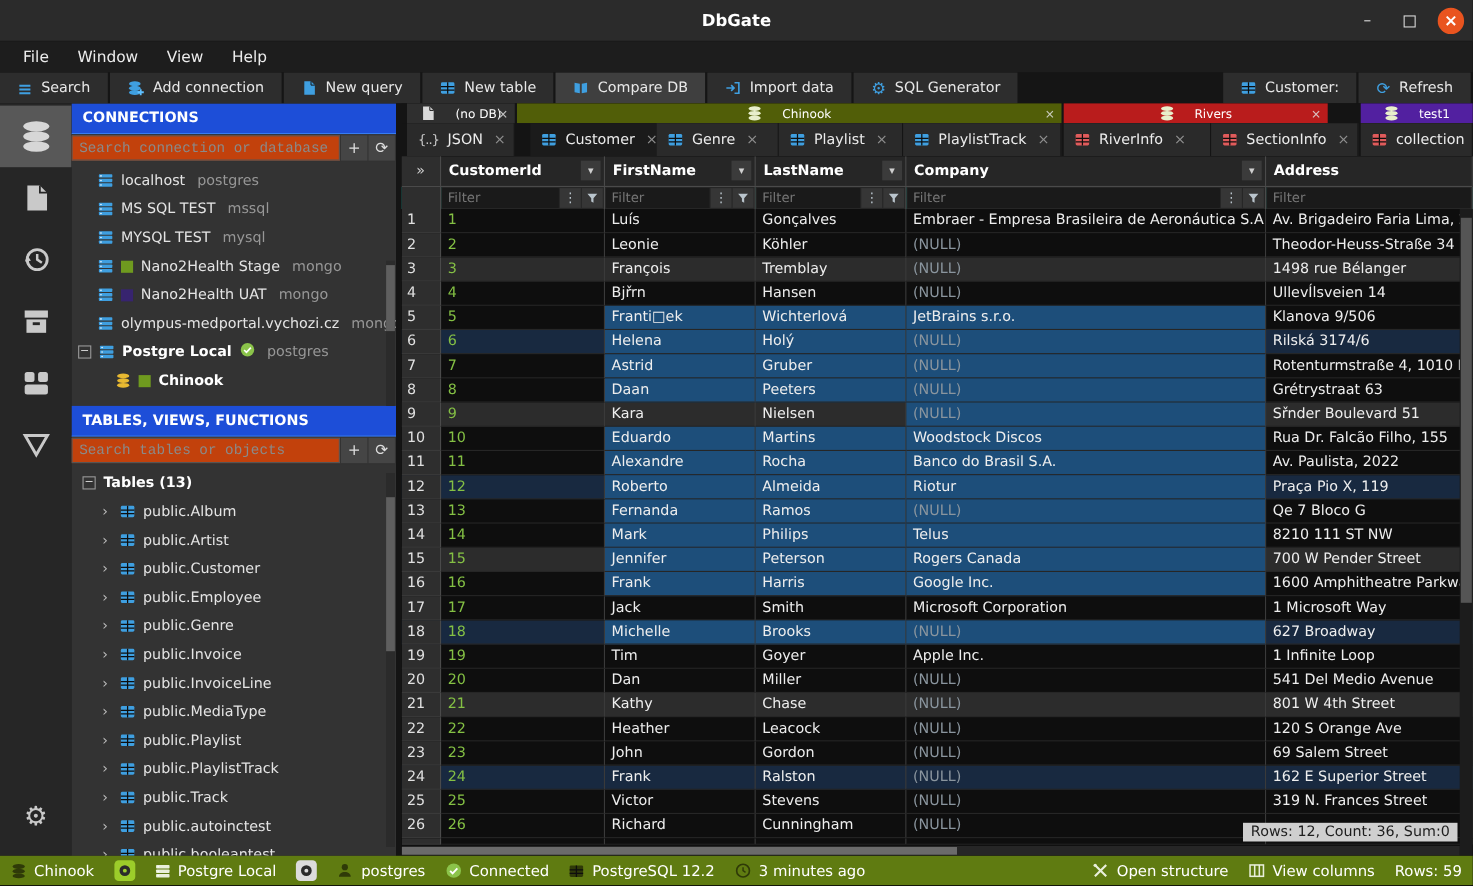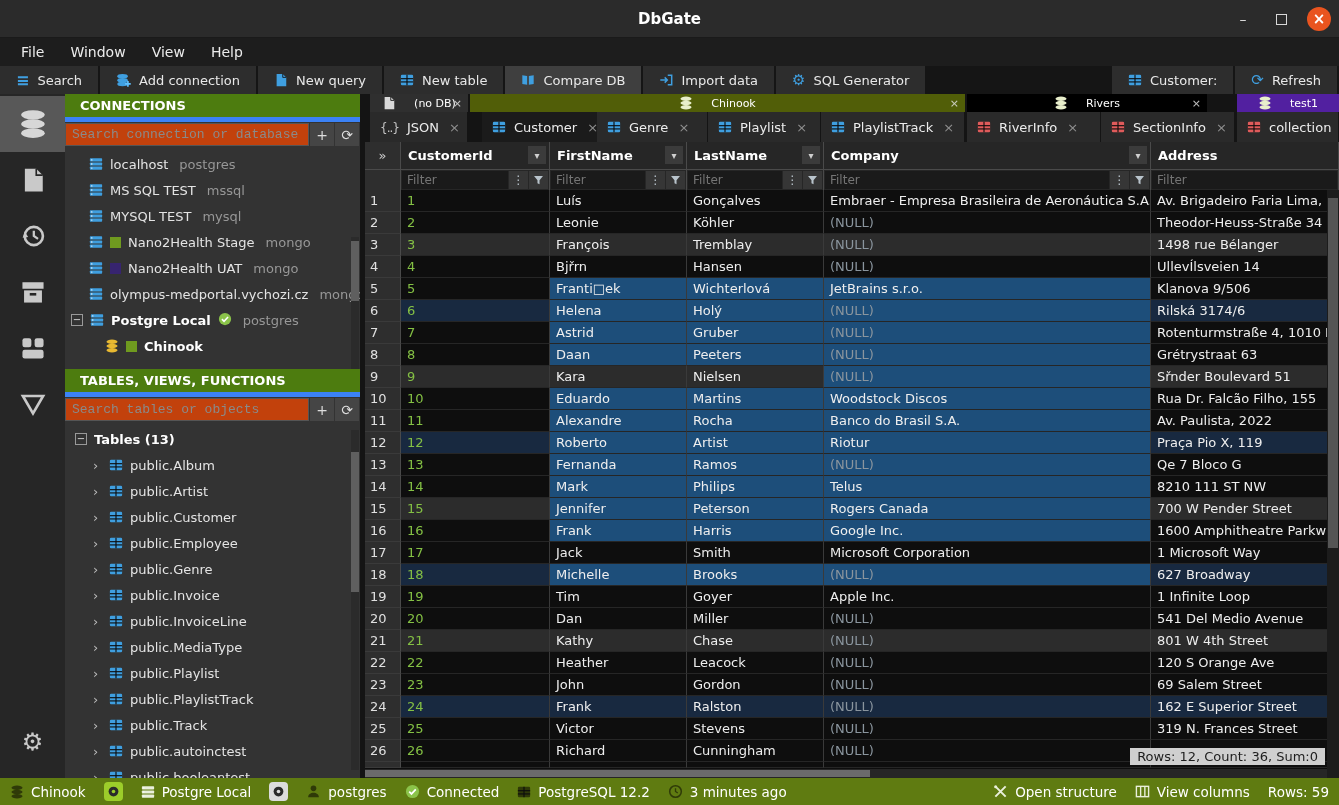--- a/index.html
+++ b/index.html
@@ -21,21 +21,21 @@
   .tbtn{display:flex;align-items:center;gap:8px;padding:0 16px;background:#2d2d2d;margin-right:2px;color:#e8e8e8;white-space:nowrap;}
   .tbtn.hl{background:#3f3f3f;}
   .tbtn .ic{display:flex;align-items:center;}
   .tb-spacer{flex:1;}
   
   .rail{position:absolute;left:0;top:94px;width:65px;bottom:27px;background:#262626;display:flex;flex-direction:column;align-items:center;padding-top:2px;}
   .railitem{width:65px;height:56px;display:flex;align-items:center;justify-content:center;color:#c9c9c9;}
   .railitem.active{background:#585858;}
   .railitem.gear{position:absolute;bottom:8px;font-size:24px;color:#c9c9c9;}
   .sidebar{position:absolute;left:65px;top:94px;width:295px;bottom:27px;background:#333;display:flex;flex-direction:column;overflow:hidden;}
-  .panelhdr{height:28px;background:#4d7c0f;border-bottom:5px solid #3b82f6;display:flex;align-items:center;padding-left:15px;font-weight:bold;font-size:13px;color:#fff;flex:none;}
+  .panelhdr{height:28px;background:#1d4ed8;border-bottom:1px solid #3b82f6;display:flex;align-items:center;padding-left:10px;font-weight:bold;font-size:13px;color:#fff;flex:none;}
   .searchrow{height:25px;display:flex;flex:none;background:#333;padding:1px 1px 1px 0;}
   .searchrow input{flex:1;background:#c2410c;border:1px solid #555;color:#ccc;font-size:13px;padding:0 6px;font-family:Liberation Mono, monospace;min-width:0;}
   .searchrow input::placeholder{color:#8a8a8a;}
   .sqbtn{width:24px;margin-left:1px;background:#454545;color:#ddd;display:flex;align-items:center;justify-content:center;font-size:14px;flex:none;}
   .treelist{position:relative;flex:1;overflow:hidden;padding-top:4px;}
   .trow{height:26px;display:flex;align-items:center;gap:7px;padding-left:24px;white-space:nowrap;}
   .trow .exp{width:13px;text-align:center;color:#bbb;font-size:13px;flex:none;}
   .trow .nm{color:#e4e4e4;}
   .trow .nm.b{font-weight:bold;color:#fff;}
   .trow .eng{color:#979797;margin-left:4px;}
@@ -566,21 +566,21 @@
           <span class="ic">
             <svg width="14" height="14" viewBox="0 0 16 16" xmlns="http://www.w3.org/2000/svg">
               <ellipse cx="8" cy="3.1" rx="6.3" ry="2.5" fill="#e8eecb"></ellipse>
               <ellipse cx="8" cy="8" rx="6.3" ry="2.5" fill="#e8eecb"></ellipse>
               <ellipse cx="8" cy="12.9" rx="6.3" ry="2.5" fill="#e8eecb"></ellipse>
             </svg>
           </span>
           <span>Chinook</span>
           <span class="x">×</span>
         </div>
-        <div class="grp" style="left:602px;width:240px;background:#000000;">
+        <div class="grp" style="left:602px;width:240px;background:#b91c1c;">
           <span class="ic">
             <svg width="14" height="14" viewBox="0 0 16 16" xmlns="http://www.w3.org/2000/svg">
               <ellipse cx="8" cy="3.1" rx="6.3" ry="2.5" fill="#e8eecb"></ellipse>
               <ellipse cx="8" cy="8" rx="6.3" ry="2.5" fill="#e8eecb"></ellipse>
               <ellipse cx="8" cy="12.9" rx="6.3" ry="2.5" fill="#e8eecb"></ellipse>
             </svg>
           </span>
           <span>Rivers</span>
           <span class="x">×</span>
         </div>
@@ -850,21 +850,21 @@
             <div class="cell c0 idv">11</div>
             <div class="cell c1 sel">Alexandre</div>
             <div class="cell c2 sel">Rocha</div>
             <div class="cell c3 sel">Banco do Brasil S.A.</div>
             <div class="cell c4">Av. Paulista, 2022</div>
           </div>
           <div class="grow sn">
             <div class="gut">12</div>
             <div class="cell c0 idv">12</div>
             <div class="cell c1 sel">Roberto</div>
-            <div class="cell c2 sel">Artist</div>
+            <div class="cell c2 sel">Almeida</div>
             <div class="cell c3 sel">Riotur</div>
             <div class="cell c4">Praça Pio X, 119</div>
           </div>
           <div class="grow">
             <div class="gut">13</div>
             <div class="cell c0 idv">13</div>
             <div class="cell c1 sel">Fernanda</div>
             <div class="cell c2 sel">Ramos</div>
             <div class="cell c3 sel">
               <span class="nullv">(NULL)</span>

